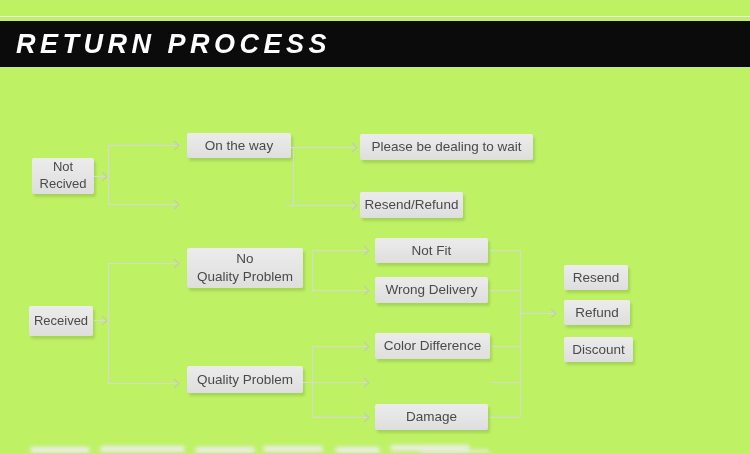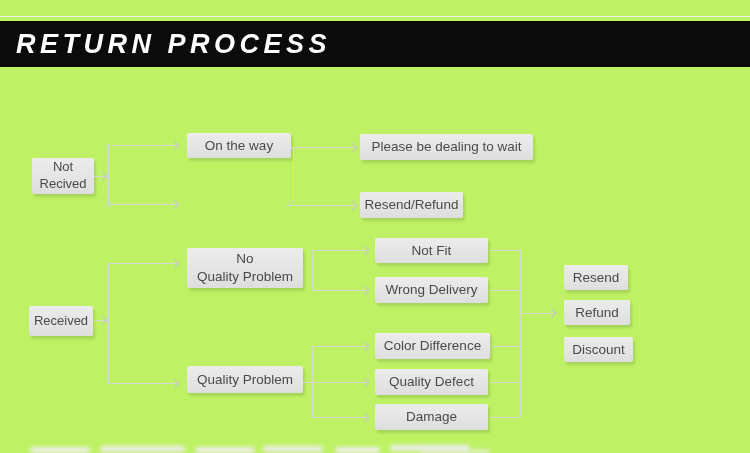--- a/index.html
+++ b/index.html
@@ -57,21 +57,20 @@
   <div class="box fold n-otw">On the way</div>
   <div class="box fold n-wait">Please be dealing to wait</div>
   <div class="box fold n-rr">Resend/Refund</div>
   <div class="box n-received">Received</div>
   <div class="box fold n-nqp">No
 Quality Problem</div>
   <div class="box fold n-qp">Quality Problem</div>
   <div class="box fold n-notfit">Not Fit</div>
   <div class="box fold n-wd">Wrong Delivery</div>
   <div class="box fold n-cd">Color Difference</div>
-  <div class="box fold n-qd">Quality Defect</div>
   <div class="box fold n-dmg">Damage</div>
   <div class="box n-resend">Resend</div>
   <div class="box n-refund">Refund</div>
   <div class="box n-discount">Discount</div>
 
   <i class="ln" style="left:94px;top:176px;width:14px;height:1px;"></i>
   <i class="arr" style="left:99px;top:173px;"></i>
   <i class="ln" style="left:108px;top:145px;width:1px;height:60px;"></i>
   <i class="ln" style="left:108px;top:145px;width:70px;height:1px;"></i>
   <i class="arr" style="left:171px;top:142px;"></i>

